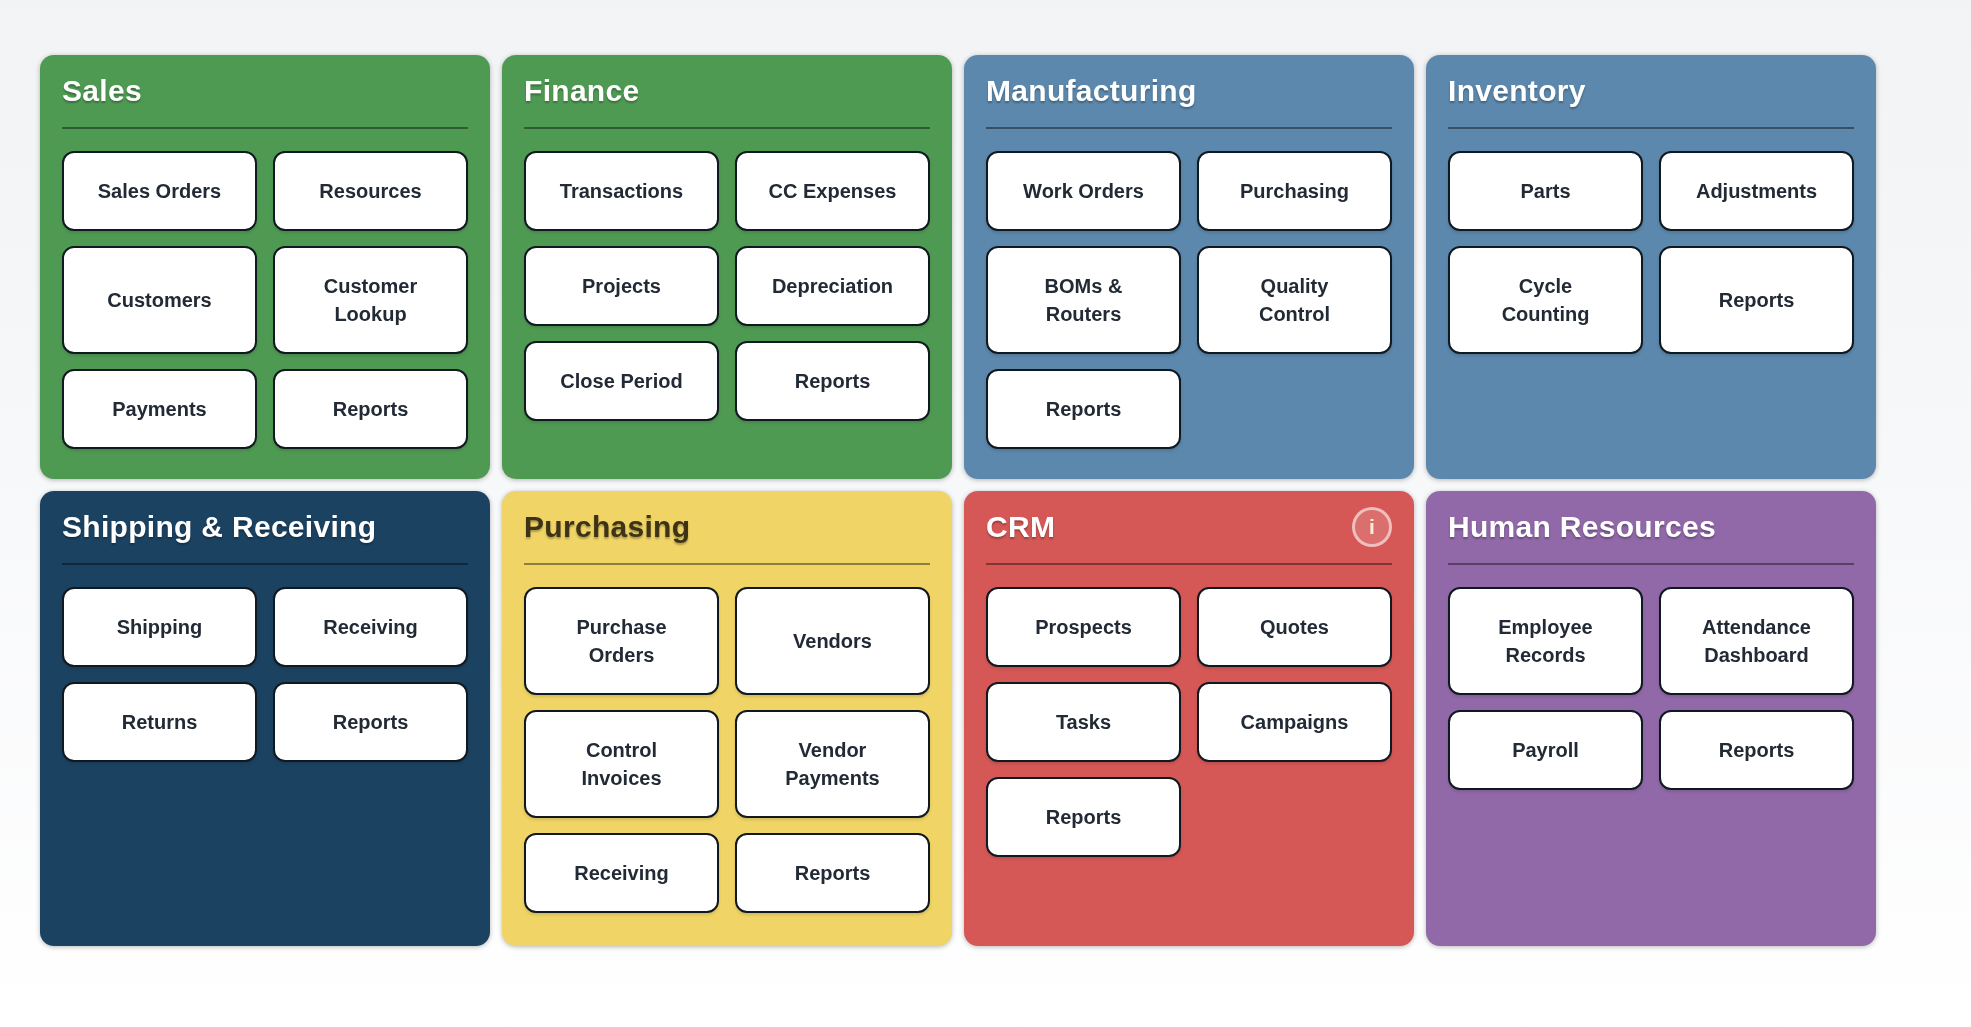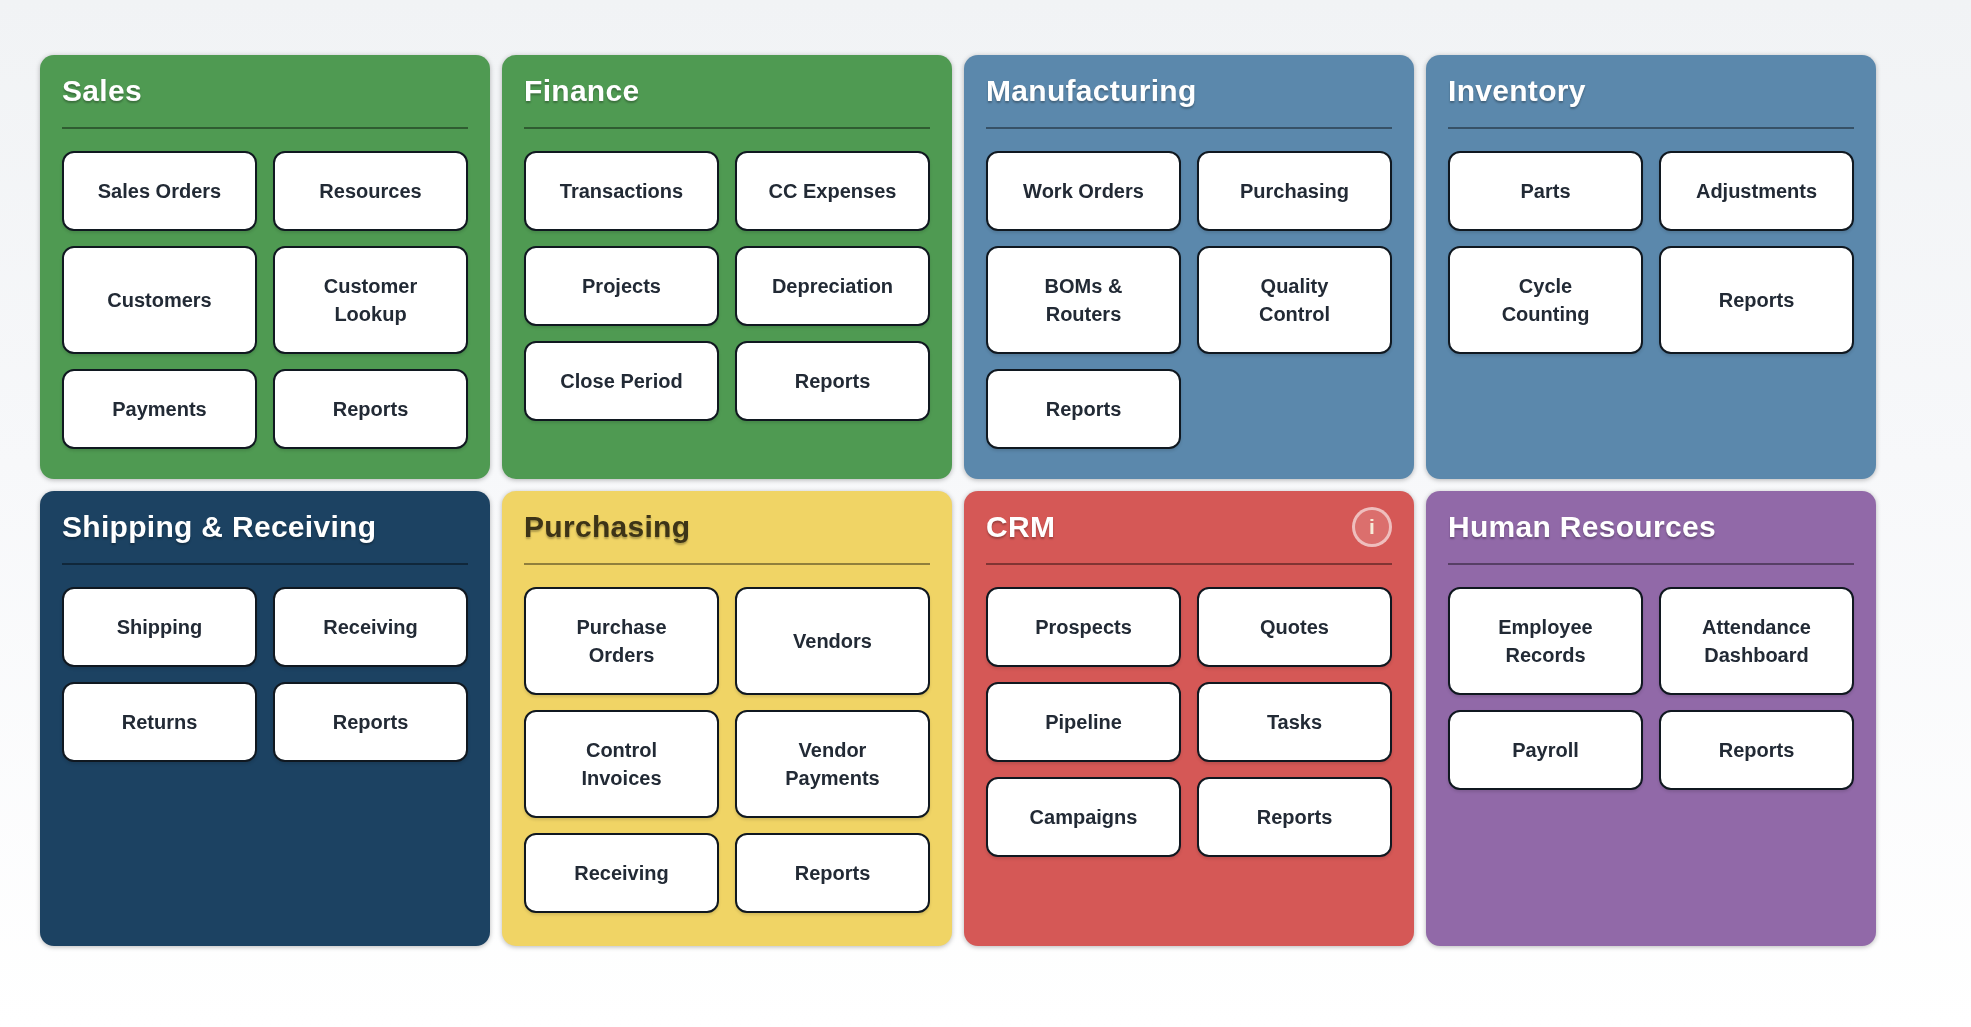--- a/index.html
+++ b/index.html
@@ -177,21 +177,20 @@
     </section>
     <section class="panel" style="--bg: #d55856; --title-color: #ffffff;">
       <div class="panel-header">
         <h2 class="panel-title">CRM</h2>
         <span class="info-icon">i</span>
       </div>
       <hr class="divider">
       <div class="btn-grid">
         <button class="module-btn" type="button">Prospects</button>
         <button class="module-btn" type="button">Quotes</button>
-        <button class="module-btn" type="button">Pipeline</button>
         <button class="module-btn" type="button">Tasks</button>
         <button class="module-btn" type="button">Campaigns</button>
         <button class="module-btn" type="button">Reports</button>
       </div>
     </section>
     <section class="panel" style="--bg: #9169a8; --title-color: #ffffff;">
       <div class="panel-header">
         <h2 class="panel-title">Human Resources</h2>
       </div>
       <hr class="divider">

